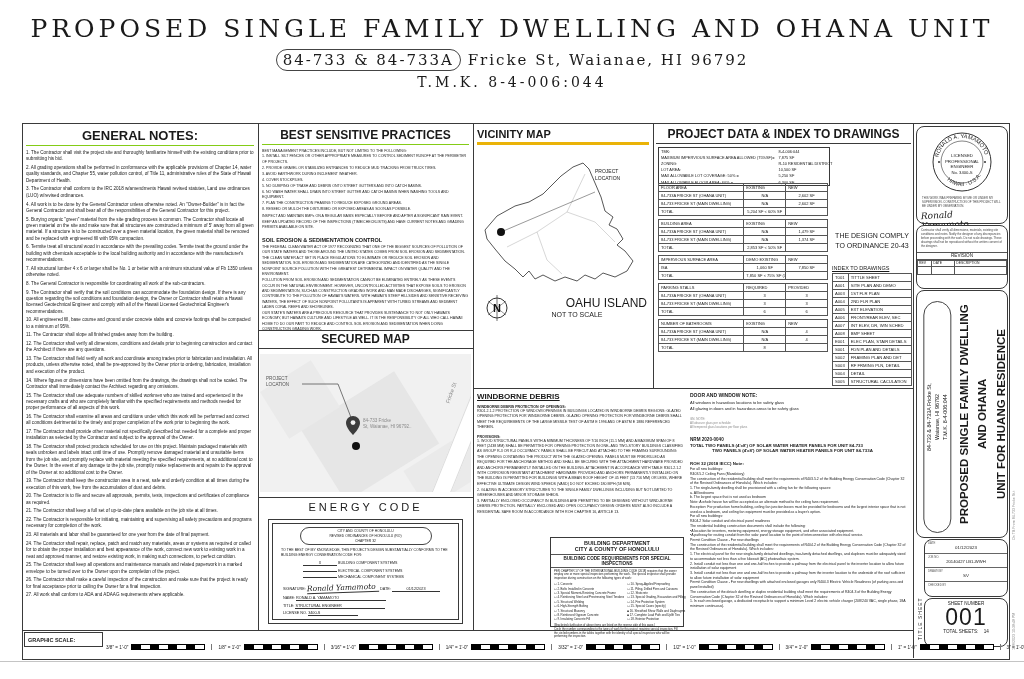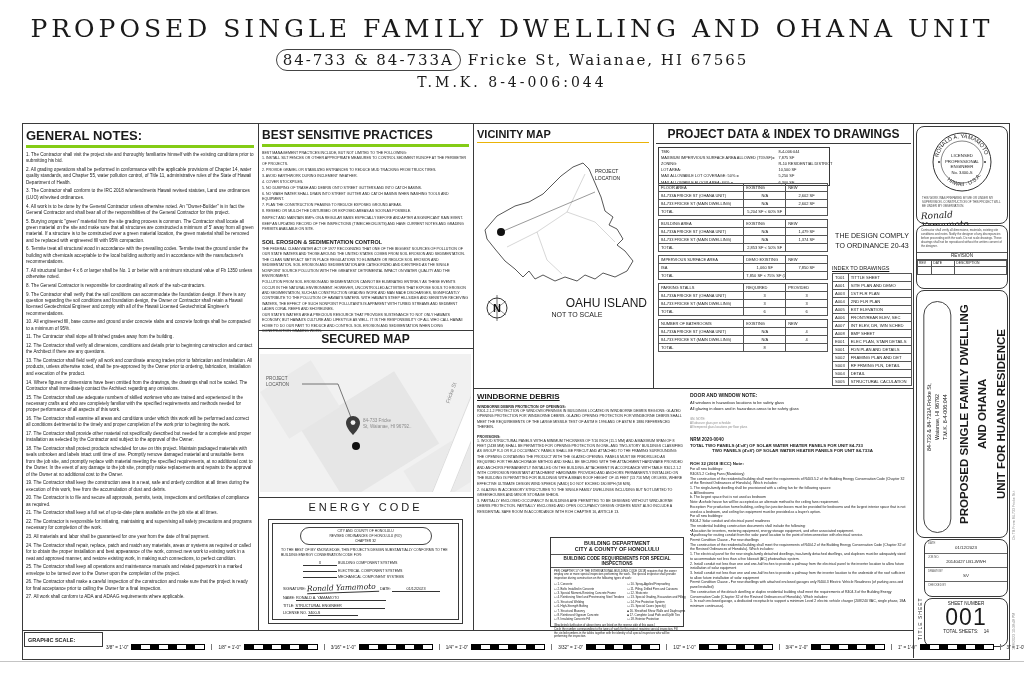--- a/index.html
+++ b/index.html
@@ -4,21 +4,21 @@
 <style>
   html,body{margin:0;padding:0;background:#fff;}
   body{font-family:"Liberation Sans",sans-serif;color:#1a1a1a;}
   #sheet{position:relative;width:1024px;height:679px;background:#fff;overflow:hidden;}
   .abs{position:absolute;}
   .b{border:1px solid #3a3a3a;}
   .serif{font-family:"DejaVu Serif",serif;}
   .ctr{text-align:center;}
   .bold{font-weight:bold;}
   .micro{font-size:3.6px;line-height:1.5;}
-  .sec-hdr{font-weight:bold;border-bottom:3px solid #84cc16;}
+  .sec-hdr{font-weight:bold;text-align:center;border-bottom:1px solid #84cc16;}
   .note-item{margin-bottom:2.2px;}
   .bmp-item{margin-bottom:0.6px;}
   .pd-table{width:100%;border-collapse:collapse;font-size:4px;table-layout:fixed;}
   .pd-table td,.pd-table th{border:1px solid #555;padding:1px 2px;font-weight:normal;text-align:left;overflow:hidden;white-space:nowrap;}
   .idx-table{width:100%;border-collapse:collapse;font-size:4.2px;table-layout:fixed;}
   .idx-table td{border:1px solid #555;padding:1px 2px;overflow:hidden;white-space:nowrap;}
   .info-pairs{width:100%;border-collapse:collapse;font-size:3.9px;}
   .info-pairs td{padding:0.6px 2px;white-space:nowrap;overflow:hidden;}
   .cloud{border:1px solid #444;border-radius:10px;}
   .scalebar-item{display:flex;align-items:center;gap:3px;font-size:4.6px;padding:0 6px;border-right:1px solid #777;white-space:nowrap;}
@@ -32,21 +32,21 @@
 </style>
 </head>
 <body>
 
 <div id="sheet">
 
   <div class="abs ctr serif" style="left:0;top:14;width:1024px;top:14px;">
     <div style="font-size:25px;letter-spacing:4px;">PROPOSED  SINGLE  FAMILY  DWELLING  AND  OHANA  UNIT</div>
     <div style="font-size:15px;letter-spacing:2px;margin-top:8px;">
       <span class="cloud" style="padding:1px 6px;border-radius:14px;">84-733  &amp;  84-733A</span>
-      <span>Fricke  St,  Waianae,  HI  67565</span>
+      <span>Fricke  St,  Waianae,  HI  96792</span>
     </div>
     <div style="font-size:14px;letter-spacing:3px;margin-top:5px;">T.M.K.  8-4-006:044</div>
   </div>
 
   <div class="abs b" style="left:22px;top:123px;width:986px;height:535px;"></div>
   <div class="abs" style="left:258px;top:123px;width:1px;height:507px;background:#3a3a3a;"></div>
   <div class="abs" style="left:473px;top:123px;width:1px;height:507px;background:#3a3a3a;"></div>
   <div class="abs" style="left:653px;top:123px;width:1px;height:265px;background:#3a3a3a;"></div>
   <div class="abs" style="left:913px;top:123px;width:1px;height:535px;background:#3a3a3a;"></div>
   <div class="abs" style="left:473px;top:388px;width:440px;height:1px;background:#3a3a3a;"></div>
@@ -177,21 +177,21 @@
         </div>
         <div style="font-size:3.8px;margin:2.5px 0 0 10px;">
           <span>LICENSE NO.</span>
           <span style="display:inline-block;width:50px;border-bottom:1px solid #333;">3400-S</span>
         </div>
       </div>
     </div>
   </div>
 
   <div class="abs" style="left:477px;top:128px;width:172px;">
-    <div class="bold" style="font-size:11px;border-bottom:1px solid #eab308;padding-bottom:2px;">VICINITY MAP</div>
+    <div class="bold" style="font-size:11px;border-bottom:3px solid #eab308;padding-bottom:2px;">VICINITY MAP</div>
     <svg class="abs" style="left:0;top:24px;" width="172" height="160">
       <path d="M8,78 L20,64 L38,54 L52,50 L66,42 L84,24 L96,15 L106,11 L112,17 L118,31 L124,45 L128,59 L136,65 L132,73 L140,77 L146,87 L140,93 L148,99 L156,109 L150,119 L138,125 L126,121 L118,127 L108,123 L100,129 L88,125 L78,129 L66,123 L58,127 L52,119 L46,125 L38,117 L28,109 L18,97 L10,87 Z" fill="none" stroke="#444" stroke-width="0.9"></path>
       <path d="M30,95 L60,80 L90,60 L108,22" fill="none" stroke="#999" stroke-width="0.4"></path>
       <path d="M60,80 L70,108 L85,122" fill="none" stroke="#999" stroke-width="0.4"></path>
       <path d="M90,60 L118,70 L138,90" fill="none" stroke="#999" stroke-width="0.4"></path>
       <line x1="24" y1="80" x2="118" y2="40" stroke="#555" stroke-width="0.6"></line>
       <line x1="118" y1="40" x2="118" y2="40" stroke="#555" stroke-width="0.6"></line>
       <circle cx="24" cy="80" r="4" fill="#111"></circle>
     </svg>
     <div class="abs" style="left:118px;top:40px;font-size:5px;line-height:1.3;">

